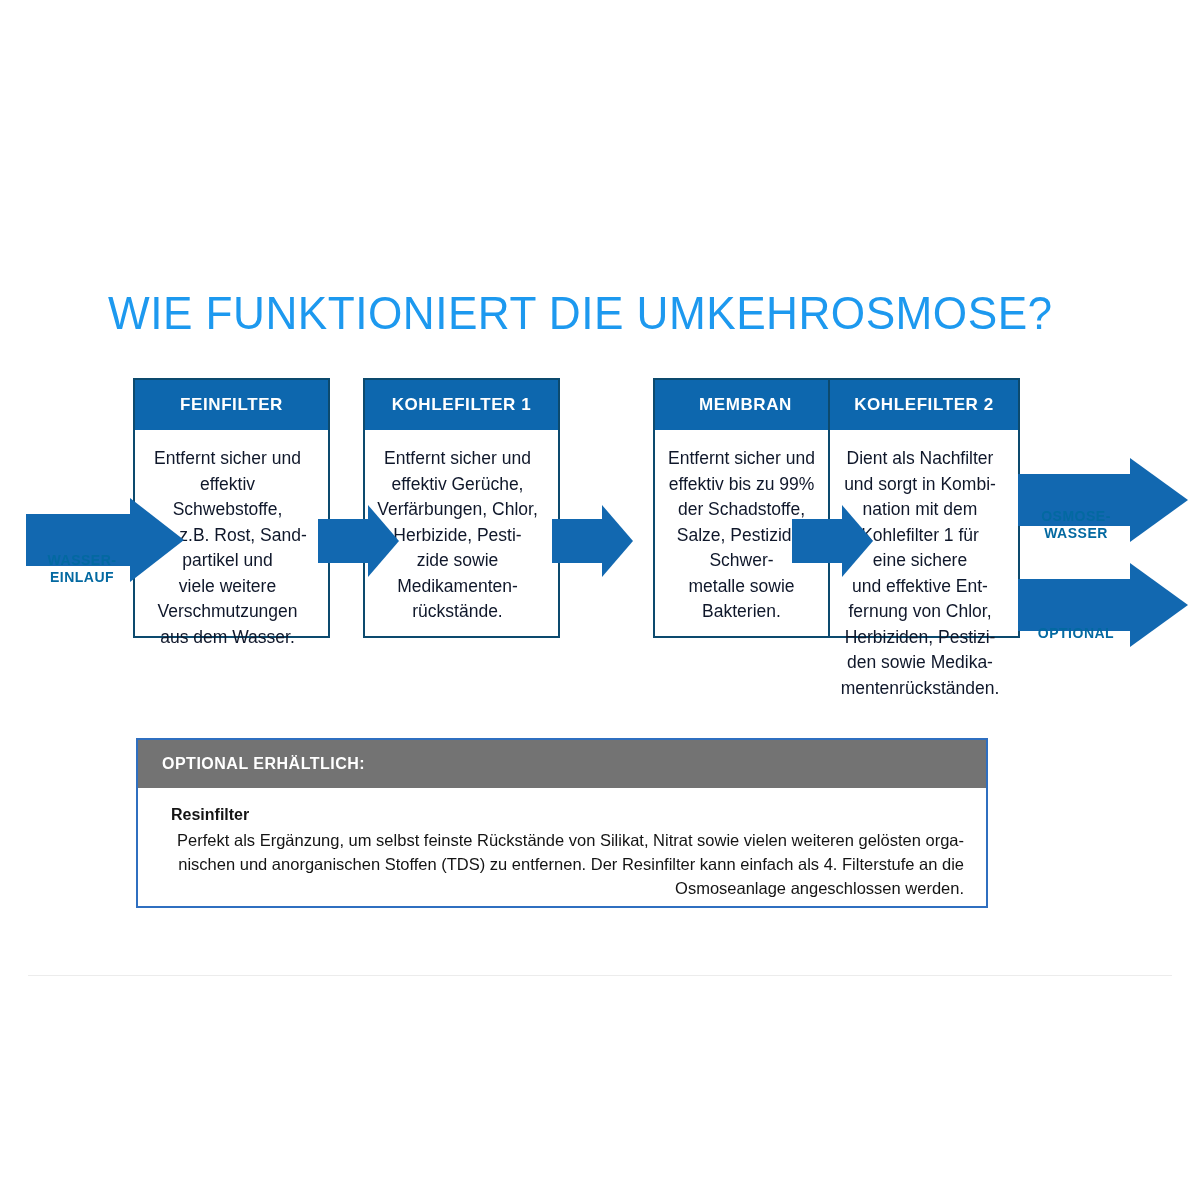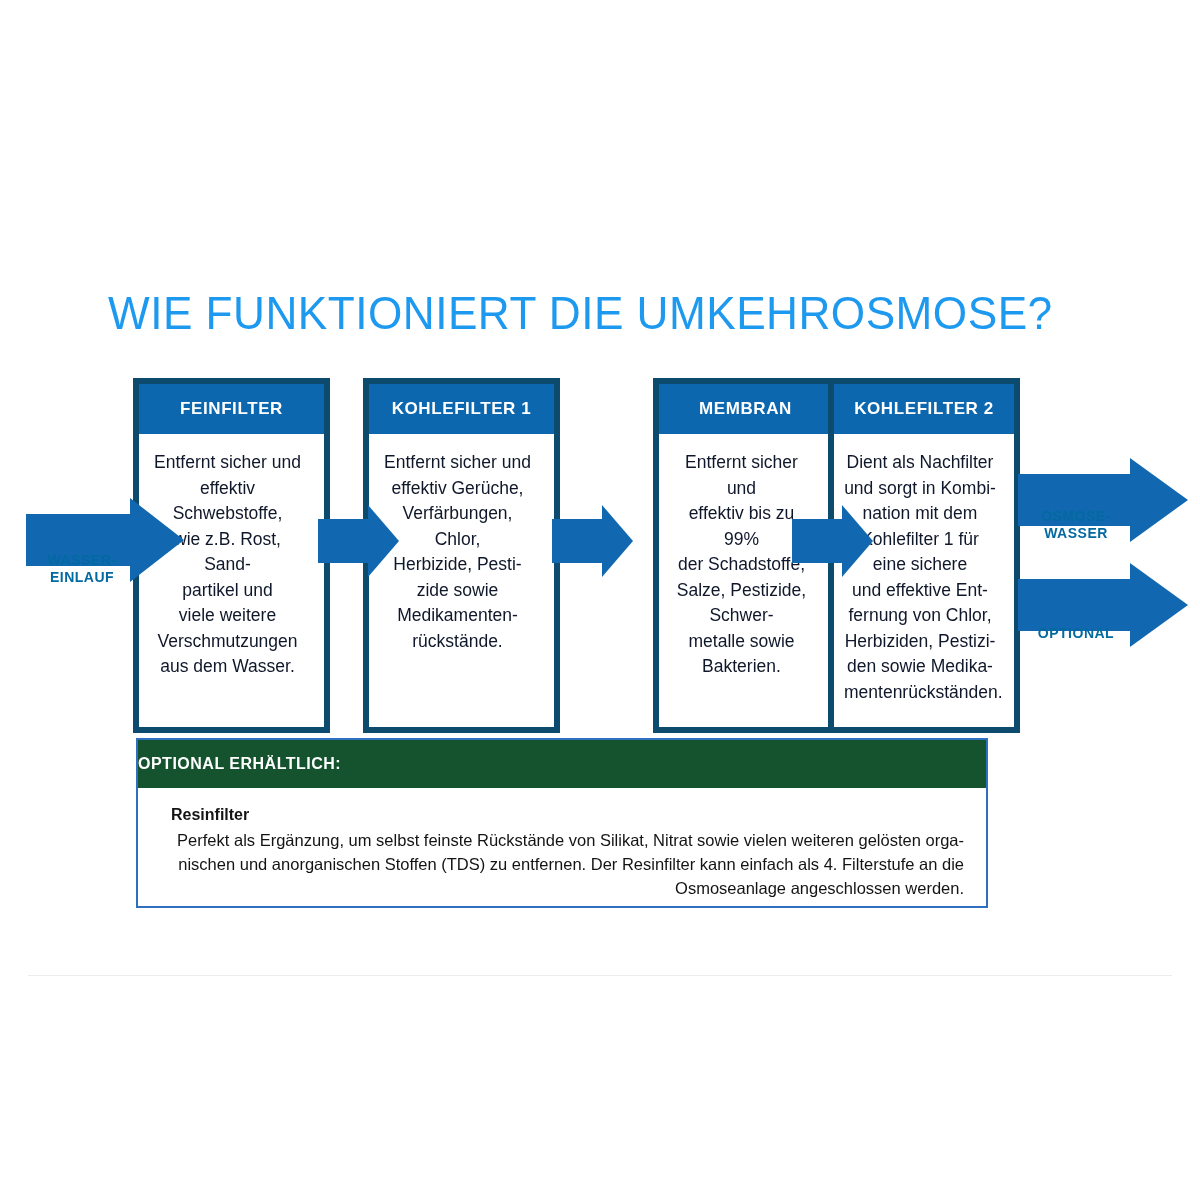--- a/index.html
+++ b/index.html
@@ -25,22 +25,22 @@
     line-height:56px;
     white-space:nowrap;
     transform:scaleX(0.96);
     transform-origin:left center;
   }
 
   
   .stage-box{
     position:absolute;
     top:378px;
-    height:355px;
-    border:6px solid #0c4a6e;
+    height:260px;
+    border:2px solid #0c4a6e;
     background:#ffffff;
     box-sizing:border-box;
     z-index:3;
   }
   .stage-head{
     position:absolute;
     left:0; top:0; right:0;
     height:50px;
     background:#0d67ae;
     color:#ffffff;
@@ -126,26 +126,27 @@
     left:136px; top:738px;
     width:852px; height:170px;
     border:2px solid #2f6fc0;
     background:#ffffff;
     box-sizing:border-box;
     z-index:3;
   }
   #optional-head{
     position:absolute;
     left:0;top:0;right:0;height:48px;
-    background:#14532d;
+    background:#737373;
     color:#ffffff;
     font-size:16px;
     font-weight:bold;
     letter-spacing:0.5px;
     display:flex;align-items:center;
+    padding-left:24px;
     box-sizing:border-box;
   }
   #optional-body{
     position:absolute;
     left:0;right:0;top:48px;bottom:0;
     padding:16px 22px 0 24px;
     box-sizing:border-box;
     color:#141414;
   }
   #optional-subtitle{

